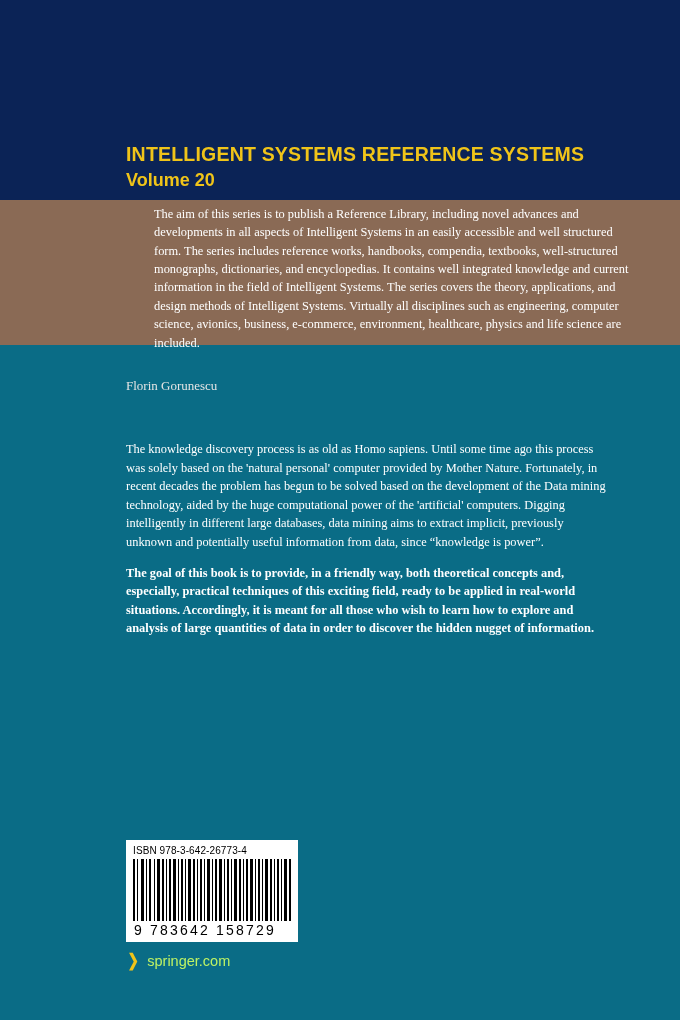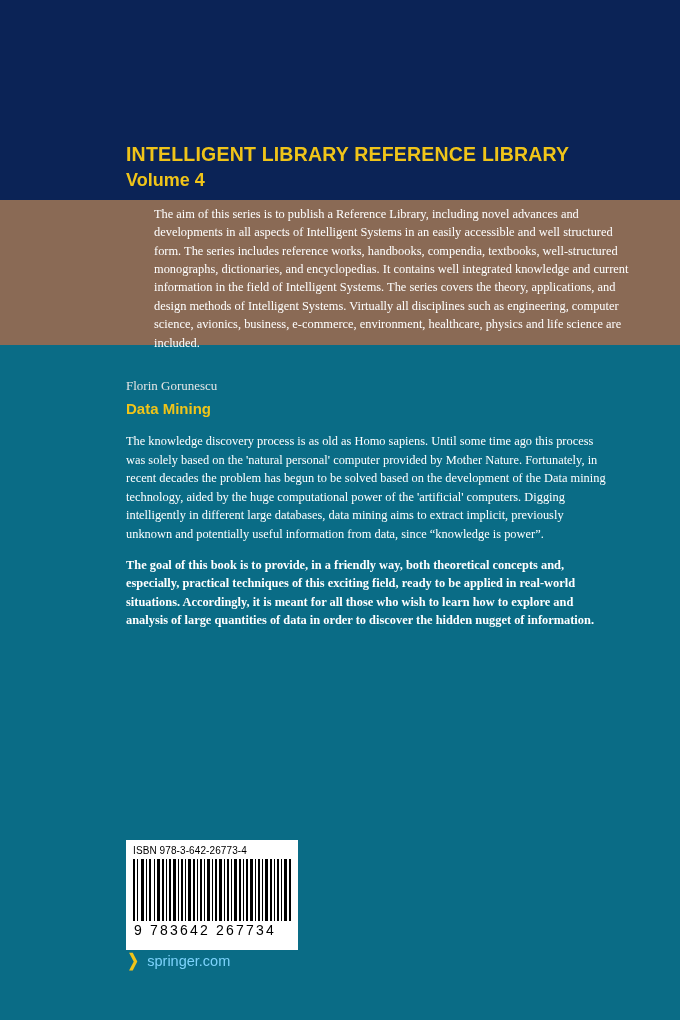--- a/index.html
+++ b/index.html
@@ -110,35 +110,35 @@
     position: absolute;
     left: 126px;
     top: 428px;
     width: 484px;
     color: #ffffff;
     font-family: "Liberation Serif", serif;
     font-size: 12.4px;
     line-height: 1.5;
   }
   .book-blurb p {
-    margin: 4px 0 12px 0;
+    margin: 12px 0 12px 0;
   }
   .book-blurb p:last-child {
     margin-bottom: 0;
     font-weight: bold;
   }
 
   
   .barcode-block {
     position: absolute;
     left: 126px;
     top: 840px;
     width: 172px;
     background: #ffffff;
-    padding: 5px 6px 12px 6px;
+    padding: 5px 6px 4px 6px;
     box-sizing: border-box;
   }
   .isbn-text {
     font-family: "Liberation Sans", sans-serif;
     font-size: 10px;
     color: #000000;
     letter-spacing: 0.1px;
     margin: 0 0 3px 1px;
     white-space: nowrap;
   }
@@ -166,45 +166,44 @@
   }
   .springer-mark {
     color: #f0c419;
     font-family: "Liberation Sans", sans-serif;
     font-weight: bold;
     font-size: 17px;
     line-height: 1;
     transform: scaleX(0.8);
   }
   .springer-text {
-    color: #7dd3fc;
+    color: #bef264;
     font-family: "Liberation Sans", sans-serif;
     font-size: 14.5px;
   }
 </style>
 </head>
 <body>
 
 <div class="cover">
 
   <div class="band-top"></div>
   <div class="band-mid"></div>
   <div class="band-body"></div>
 
   <div class="series-title-block">
-    <p class="series-title">INTELLIGENT LIBRARY REFERENCE LIBRARY</p>
-    <p class="series-volume">Volume 4</p>
+    <p class="series-title">INTELLIGENT SYSTEMS REFERENCE SYSTEMS</p>
+    <p class="series-volume">Volume 20</p>
   </div>
 
   <div class="series-blurb">
     <p>The aim of this series is to publish a Reference Library, including novel advances and developments in all aspects of Intelligent Systems in an easily accessible and well structured form. The series includes reference works,  handbooks, compendia, textbooks, well-structured monographs, dictionaries, and encyclopedias. It contains well integrated knowledge and current  information in the field of Intelligent Systems. The series covers the theory,  applications, and design methods of Intelligent Systems. Virtually all  disciplines such as engineering, computer science, avionics, business, e-commerce, environment, healthcare, physics and life science are included.</p>
   </div>
 
   <div class="author">Florin Gorunescu</div>
-  <div class="book-title">Data Mining</div>
 
   <div class="book-blurb">
     <p>The knowledge discovery process is as old as Homo sapiens. Until some time ago this process was solely based on the 'natural personal' computer provided by Mother Nature. Fortunately, in recent decades the problem has begun to be solved based on the development of the Data mining technology, aided by the huge computational power of the 'artificial' computers. Digging intelligently in different large databases, data mining aims to extract implicit, previously unknown and potentially useful information from data, since “knowledge is power”.</p>
     <p>The goal of this book is to provide, in a friendly way, both theoretical concepts and, especially, practical techniques of this exciting field, ready to be applied in real-world situations. Accordingly, it is meant for all those who wish to learn how to explore and analysis of large quantities of data in order to discover the hidden nugget of information.</p>
   </div>
 
   <div class="barcode-block">
     <p class="isbn-text">ISBN  978-3-642-26773-4</p>
     <svg class="bars" viewBox="0 0 160 62" preserveAspectRatio="none">
       <g fill="#000000">
@@ -244,21 +243,21 @@
         <rect x="130" y="0" width="1" height="62"></rect>
         <rect x="133" y="0" width="3" height="62"></rect>
         <rect x="138" y="0" width="2" height="62"></rect>
         <rect x="142" y="0" width="1" height="62"></rect>
         <rect x="145" y="0" width="2" height="62"></rect>
         <rect x="149" y="0" width="1" height="62"></rect>
         <rect x="152" y="0" width="3" height="62"></rect>
         <rect x="157" y="0" width="2" height="62"></rect>
       </g>
     </svg>
-    <p class="barcode-digits">9 783642 267734</p>
+    <p class="barcode-digits">9 783642 158729</p>
   </div>
 
   <div class="springer">
     <span class="springer-mark">❯</span>
     <span class="springer-text">springer.com</span>
   </div>
 
 </div>
 
 </body></html>

